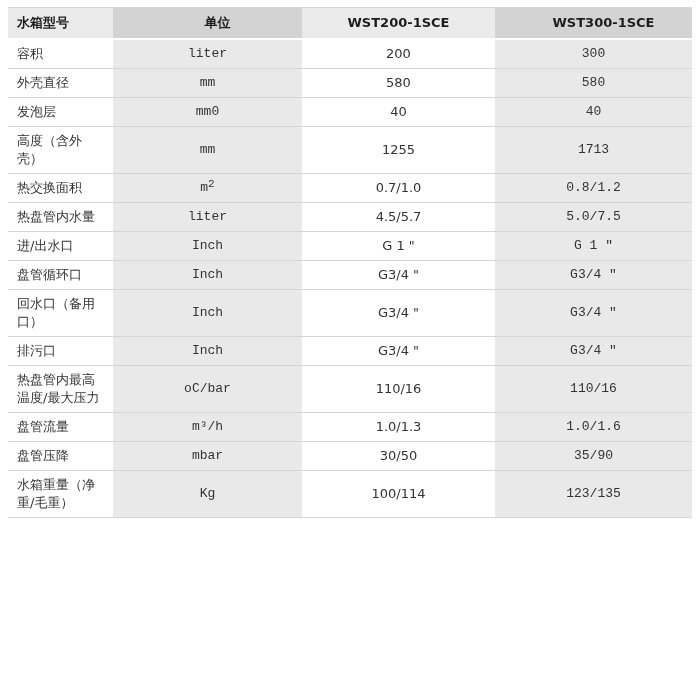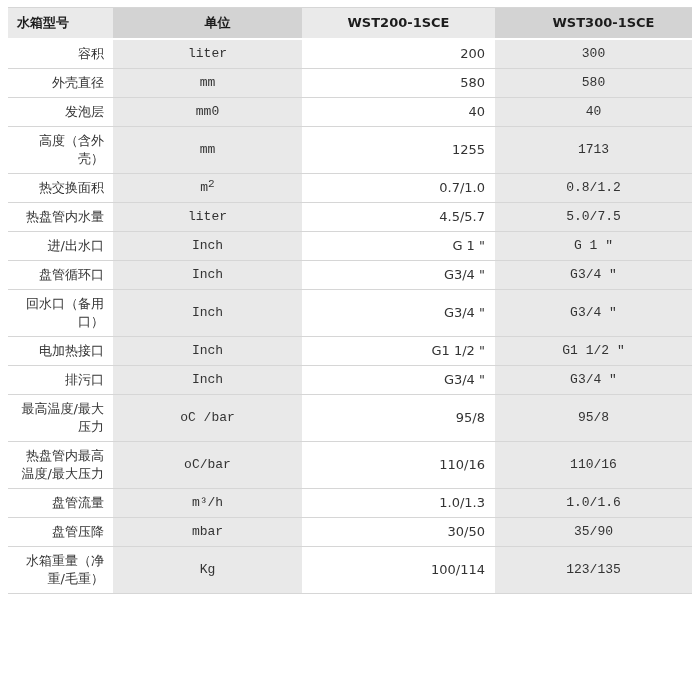--- a/index.html
+++ b/index.html
@@ -43,21 +43,21 @@
     text-align: center;
     vertical-align: middle;
     word-break: normal;
     overflow-wrap: break-word;
   }
   th.c1, td.c1 { text-align: left; padding-left: 9px; padding-right: 9px; }
 
   
   th.c1, th.c3 { background: var(--header-unshaded, #eaeaea); }
   th.c2, th.c4 { background: var(--header-shaded, #d3d3d3); padding-left: 30px; }
-  td.c1, td.c3 { background: var(--body-unshaded, #ffffff); text-align: right; }
+  td.c1, td.c3 { background: var(--body-unshaded, #ffffff); }
   td.c2, td.c4 { background: var(--body-shaded, #e9e9e9); font-family: Liberation Mono, monospace; }
 
   thead tr { border-bottom: 2px solid #ffffff; }
   tbody tr { border-bottom: 1px solid var(--separator, #d6d6d6); }
 
   td sup {
     font-size: 11px;
     line-height: 0;
     vertical-align: 4px;
   }
@@ -130,36 +130,24 @@
           <td class="c3">G3/4 "</td>
           <td class="c4">G3/4 "</td>
         </tr>
         <tr>
           <td class="c1">回水口（备用口）</td>
           <td class="c2">Inch</td>
           <td class="c3">G3/4 "</td>
           <td class="c4">G3/4 "</td>
         </tr>
         <tr>
-          <td class="c1">电加热接口</td>
-          <td class="c2">Inch</td>
-          <td class="c3">G1 1/2 "</td>
-          <td class="c4">G1 1/2 "</td>
-        </tr>
-        <tr>
           <td class="c1">排污口</td>
           <td class="c2">Inch</td>
           <td class="c3">G3/4 "</td>
           <td class="c4">G3/4 "</td>
-        </tr>
-        <tr>
-          <td class="c1">最高温度/最大压力</td>
-          <td class="c2">oC /bar</td>
-          <td class="c3">95/8</td>
-          <td class="c4">95/8</td>
         </tr>
         <tr>
           <td class="c1">热盘管内最高温度/最大压力</td>
           <td class="c2">oC/bar</td>
           <td class="c3">110/16</td>
           <td class="c4">110/16</td>
         </tr>
         <tr>
           <td class="c1">盘管流量</td>
           <td class="c2">m³/h</td>

